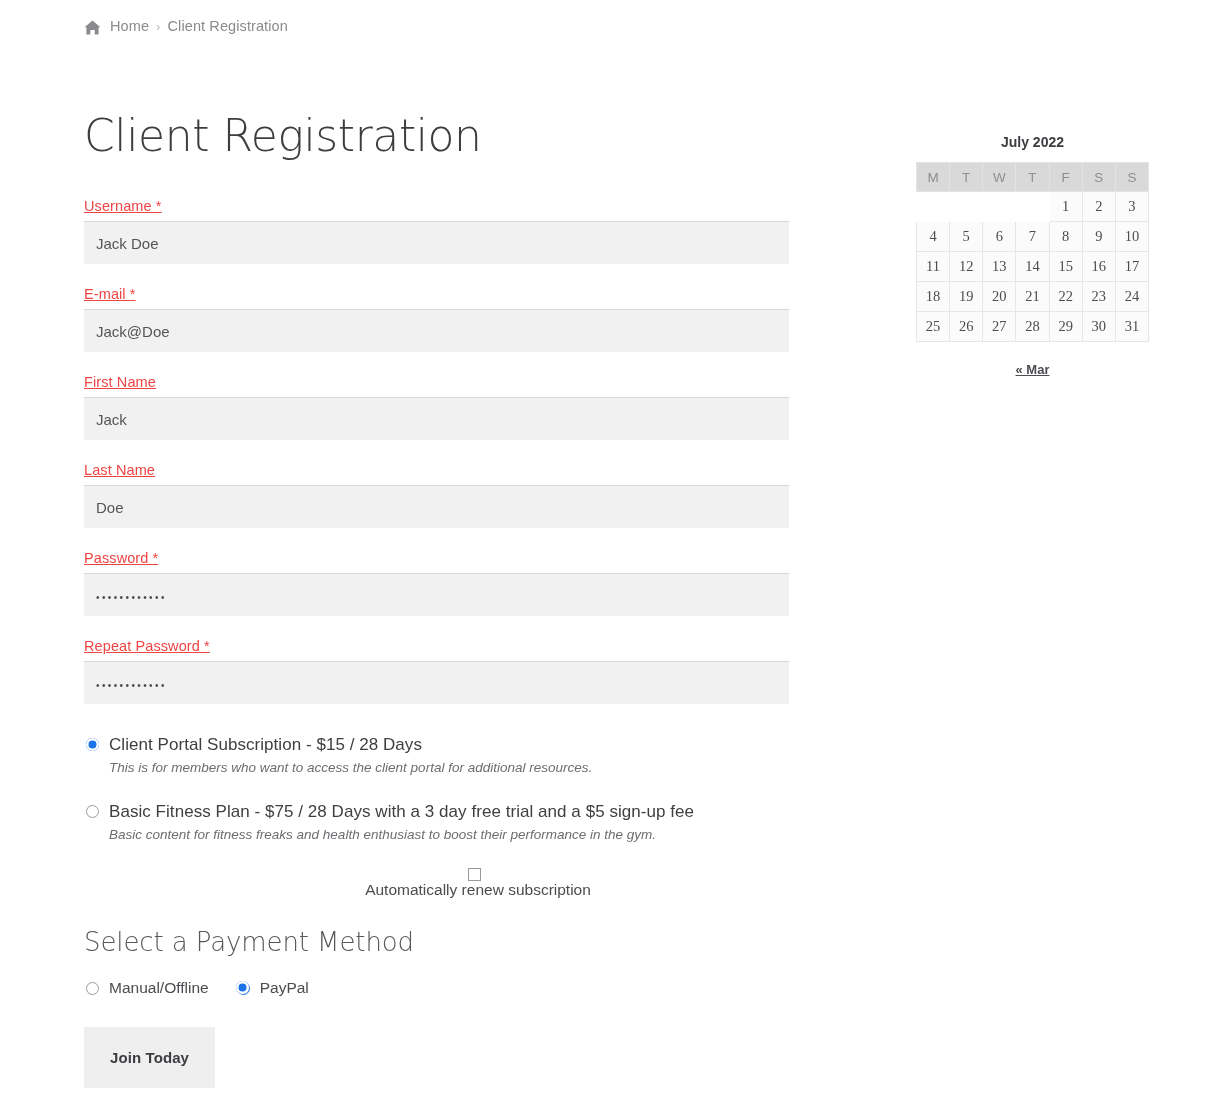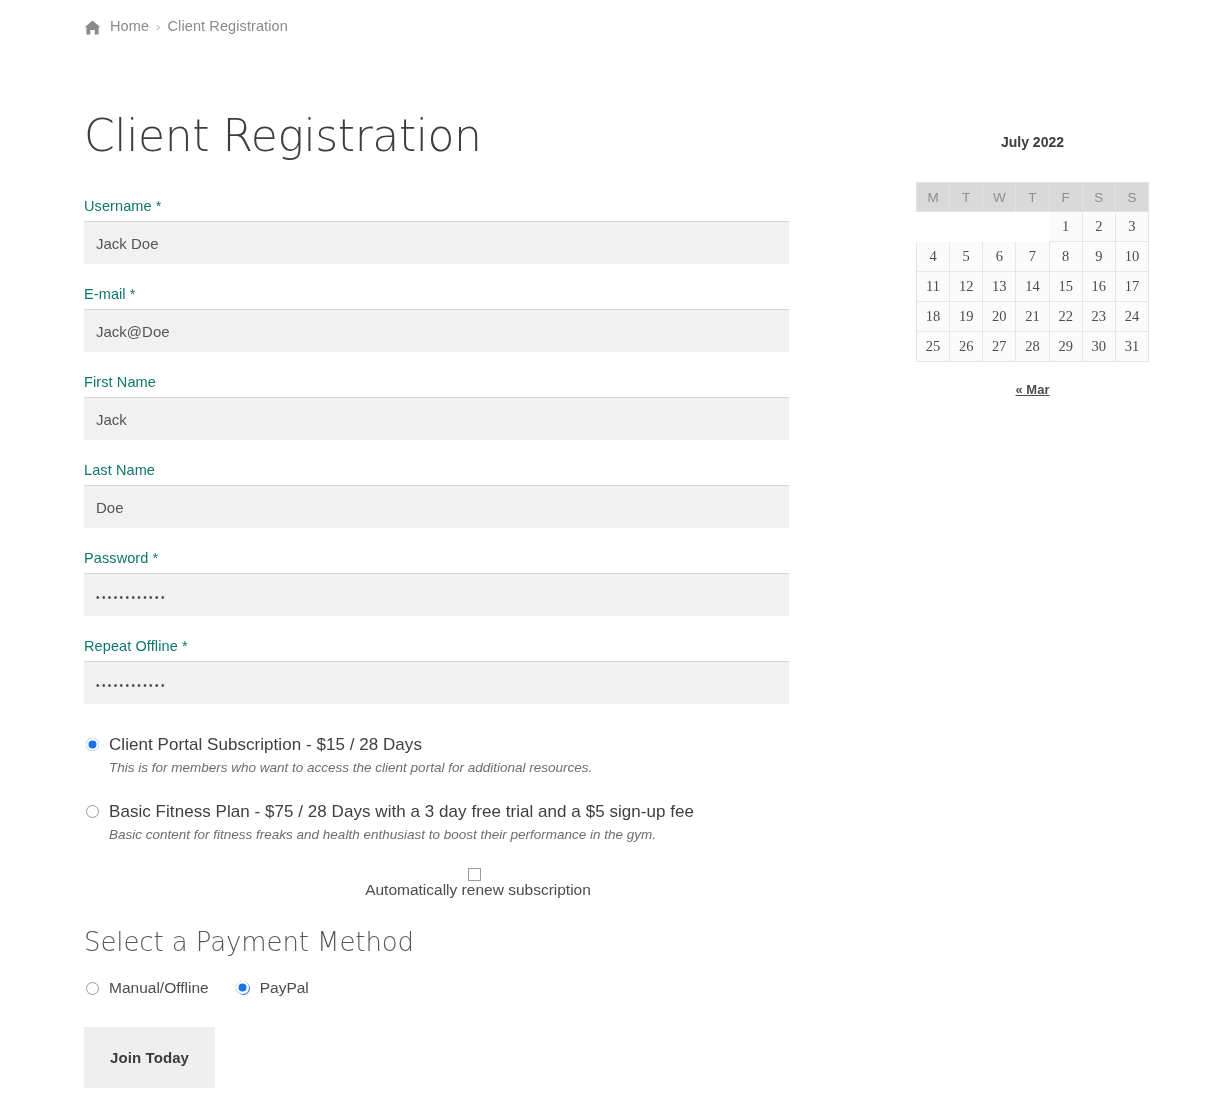--- a/index.html
+++ b/index.html
@@ -59,23 +59,24 @@
     line-height: 1.1;
     color: #3c3c41;
     margin: 0 0 38px 0;
     letter-spacing: -0.4px;
   }
 
   .field { margin-bottom: 22px; }
   .field-label {
     display: block;
     font-size: 14.5px;
-    color: #0f766e;
+    color: #ef4444;
     margin-bottom: 7px;
     letter-spacing: 0.1px;
+    text-decoration: underline;
   }
   .text-input {
     display: block;
     width: 705px;
     height: 43px;
     background: #f1f1f1;
     border: none;
     border-top: 1px solid #d7d7d7;
     padding: 0 0 0 12px;
     font-family: "Liberation Sans", sans-serif;
@@ -210,21 +211,21 @@
     border-collapse: collapse;
     width: 233px;
     font-family: "Liberation Serif", serif;
   }
   .cal-caption {
     caption-side: top;
     font-family: "Liberation Sans", sans-serif;
     font-weight: bold;
     font-size: 14px;
     color: #3c3c41;
-    padding-bottom: 32px;
+    padding-bottom: 12px;
     text-align: center;
   }
   .cal-table th {
     background: #d9d9d9;
     color: #8f8f94;
     font-family: "Liberation Sans", sans-serif;
     font-weight: normal;
     font-size: 13.5px;
     text-align: center;
     height: 29px;
@@ -294,21 +295,21 @@
   </div>
 
   
   <div class="field">
     <label class="field-label">Password *</label>
     <div class="text-input"><span class="pw-dots">••••••••••••</span></div>
   </div>
 
   
   <div class="field">
-    <label class="field-label">Repeat Offline *</label>
+    <label class="field-label">Repeat Password *</label>
     <div class="text-input"><span class="pw-dots">••••••••••••</span></div>
   </div>
 
   
   <div class="levels">
 
     <div class="level-block">
       <div class="level-row">
         <span class="radio checked"></span>
         <span class="level-label">Client Portal Subscription - $15 / 28 Days</span>

